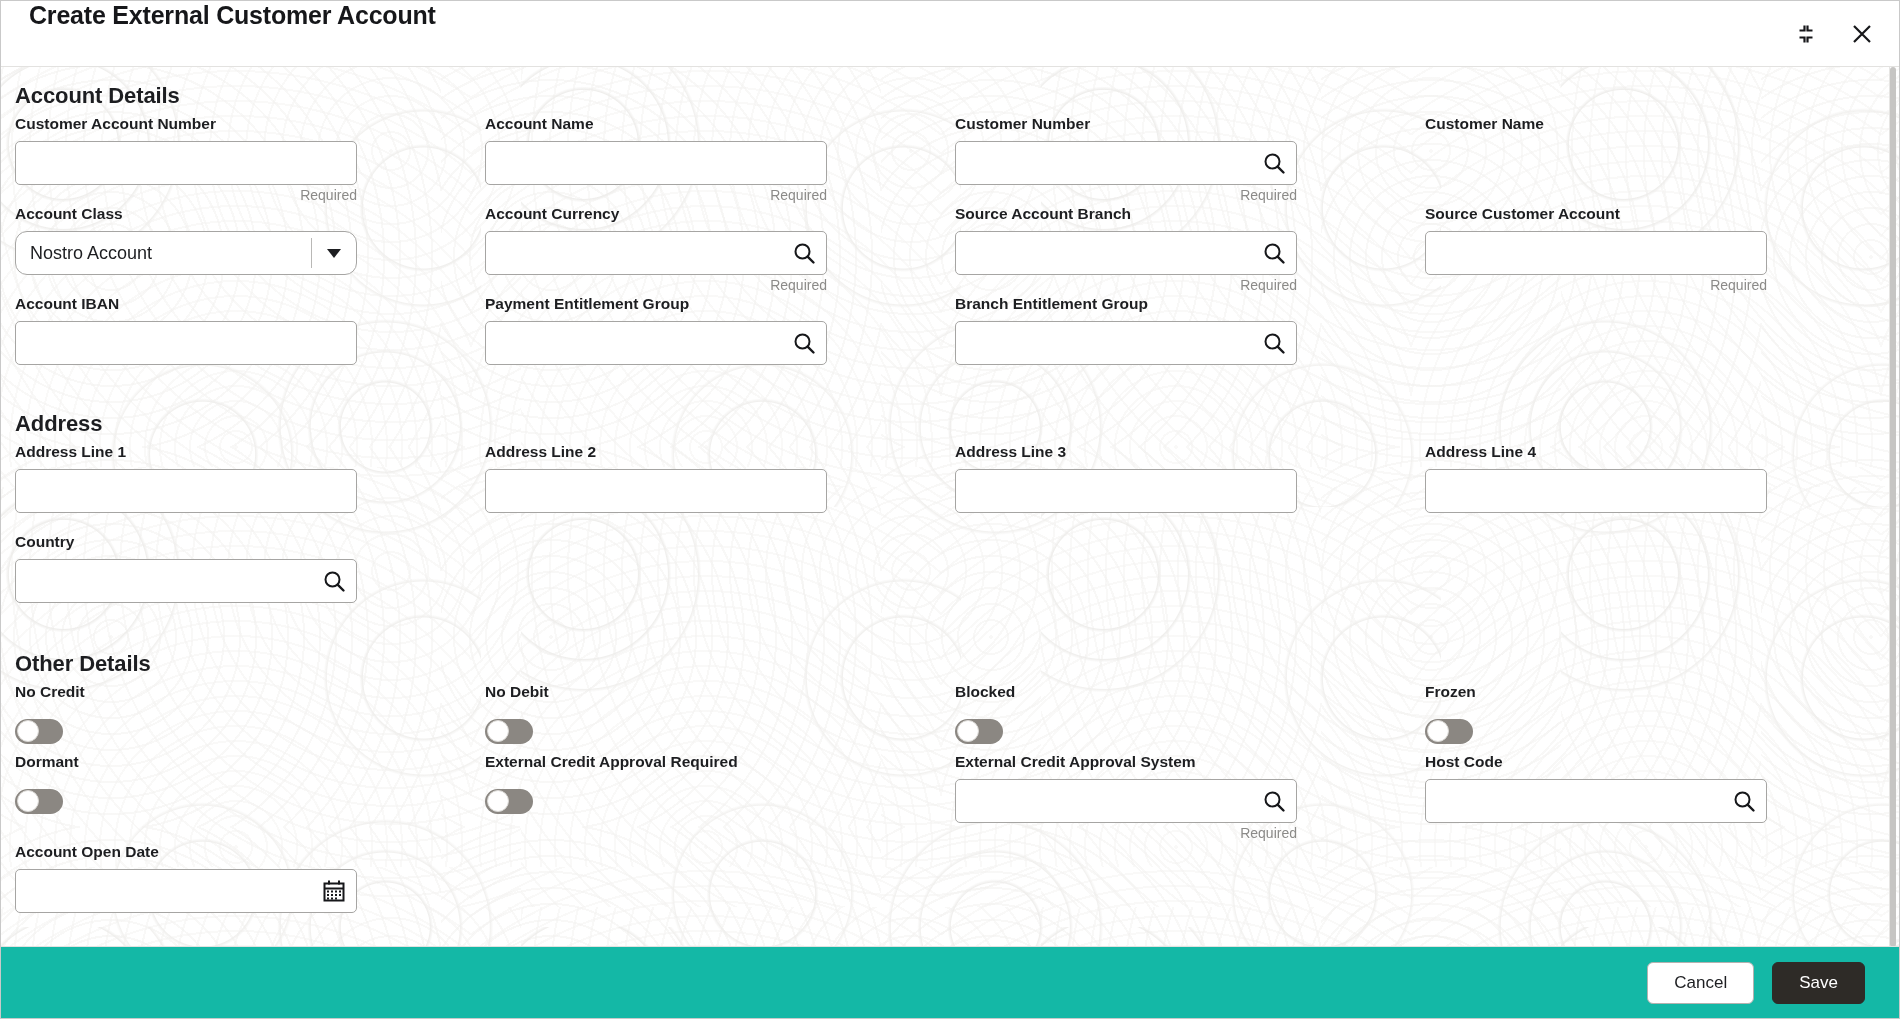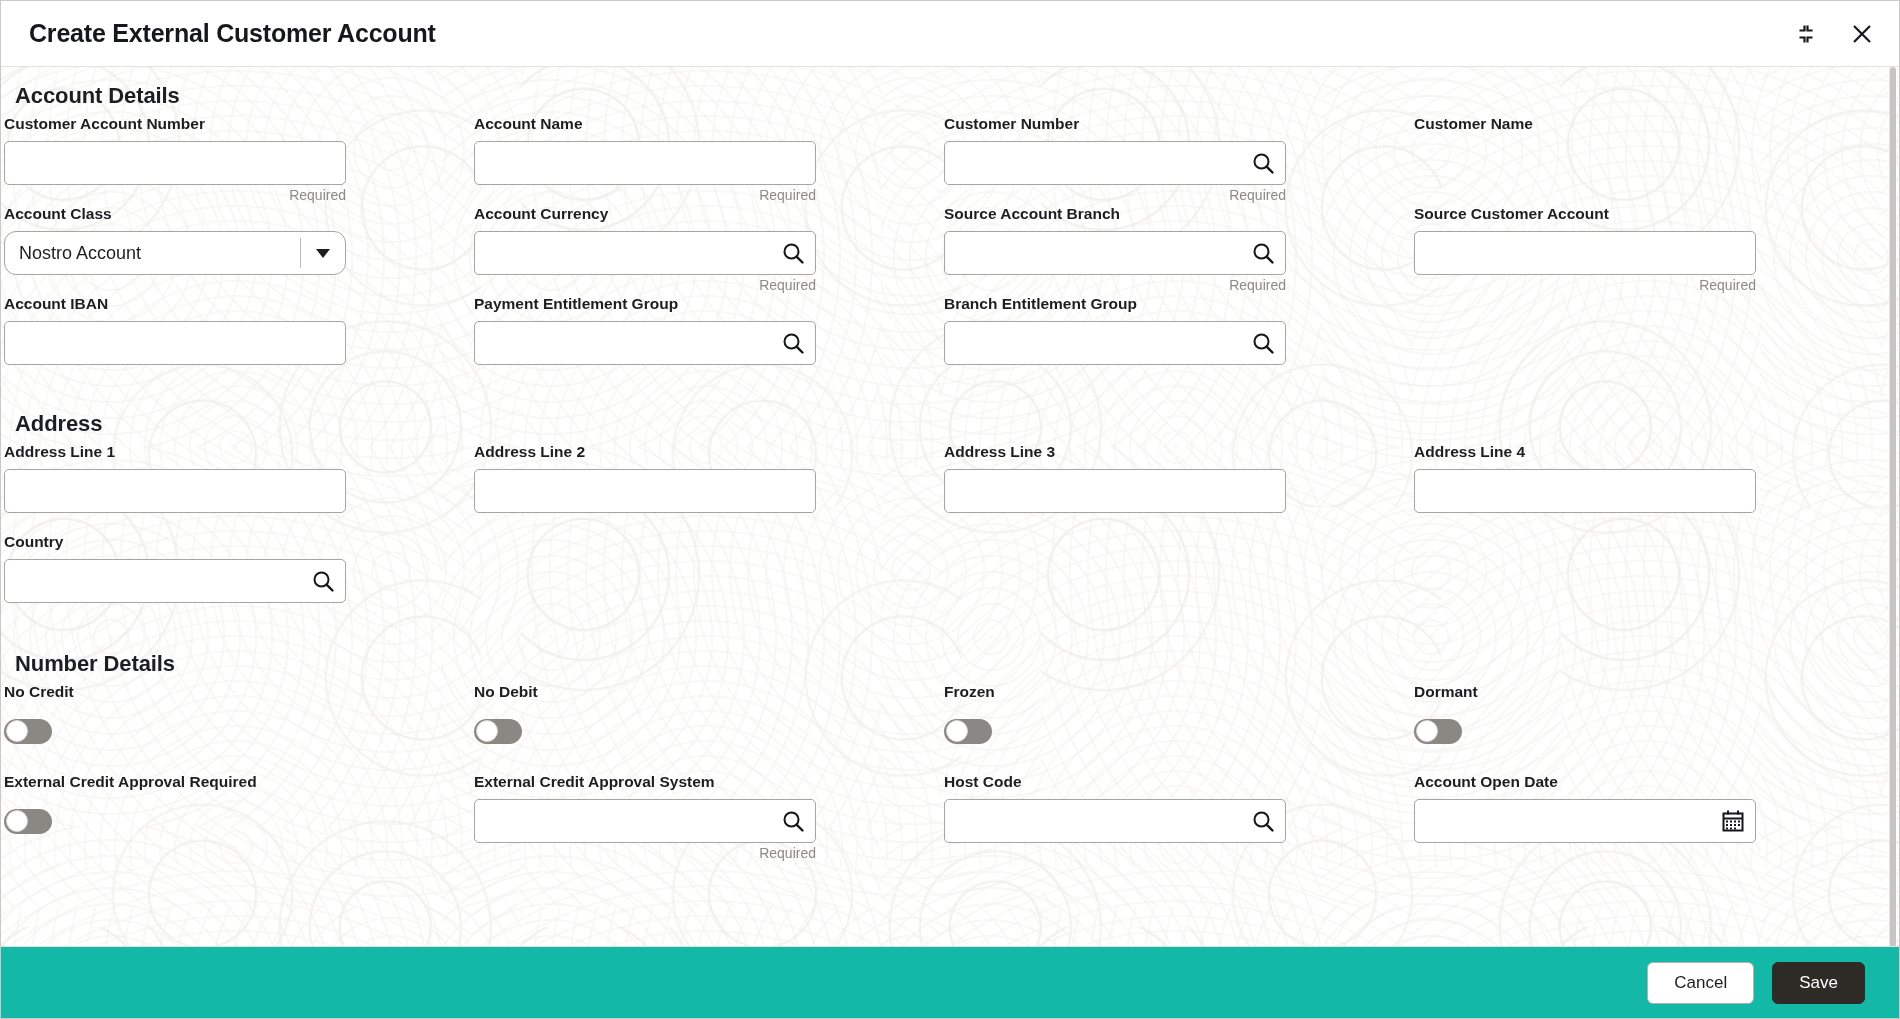--- a/index.html
+++ b/index.html
@@ -24,21 +24,20 @@
     overflow: hidden;
   }
 
   
   .titlebar {
     height: 66px;
     min-height: 66px;
     background: #ffffff;
     border-bottom: 1px solid #e3e2e0;
     display: flex;
-    align-items: center;
     justify-content: space-between;
     padding: 0 22px 0 28px;
     position: relative;
     z-index: 5;
   }
   .title-text {
     font-size: 25px;
     font-weight: bold;
     color: #16171a;
     letter-spacing: -0.2px;
@@ -104,21 +103,21 @@
     margin-bottom: 6px;
     letter-spacing: -0.1px;
   }
   .section { margin-bottom: 6px; }
   .section.addr { margin-top: 26px; }
   .section.other { margin-top: 28px; }
 
   .grid {
     display: grid;
     grid-template-columns: repeat(4, 470px);
-    padding-left: 3px;
+    padding-left: 14px;
   }
 
   .field { padding-right: 12px; }
   .field-label {
     font-size: 15.5px;
     font-weight: bold;
     color: #1d1e21;
     margin-bottom: 7px;
     height: 19px;
     white-space: nowrap;
@@ -452,21 +451,21 @@
                     <path d="M15.6 15.6 L21.5 21.5" stroke="#16171a" stroke-width="2.4" stroke-linecap="round"></path>
                   </svg>
               </span>
             </div>
             <div class="field-note empty">&nbsp;</div>
           </div>
         </div>
       </div>
 
       <div class="section other">
-        <div class="section-title">Number Details</div>
+        <div class="section-title">Other Details</div>
 
         <div class="grid">
 
           <div class="field">
             <div class="field-label">No Credit</div>
             <div class="toggle-row">
               <span class="toggle">
                   <span class="knob"></span>
                 </span>
             </div>
@@ -474,20 +473,28 @@
 
           <div class="field">
             <div class="field-label">No Debit</div>
             <div class="toggle-row">
               <span class="toggle">
                   <span class="knob"></span>
                 </span>
             </div>
           </div>
 
+          <div class="field">
+            <div class="field-label">Blocked</div>
+            <div class="toggle-row">
+              <span class="toggle">
+                  <span class="knob"></span>
+                </span>
+            </div>
+          </div>
 
           <div class="field">
             <div class="field-label">Frozen</div>
             <div class="toggle-row">
               <span class="toggle">
                   <span class="knob"></span>
                 </span>
             </div>
           </div>
 

